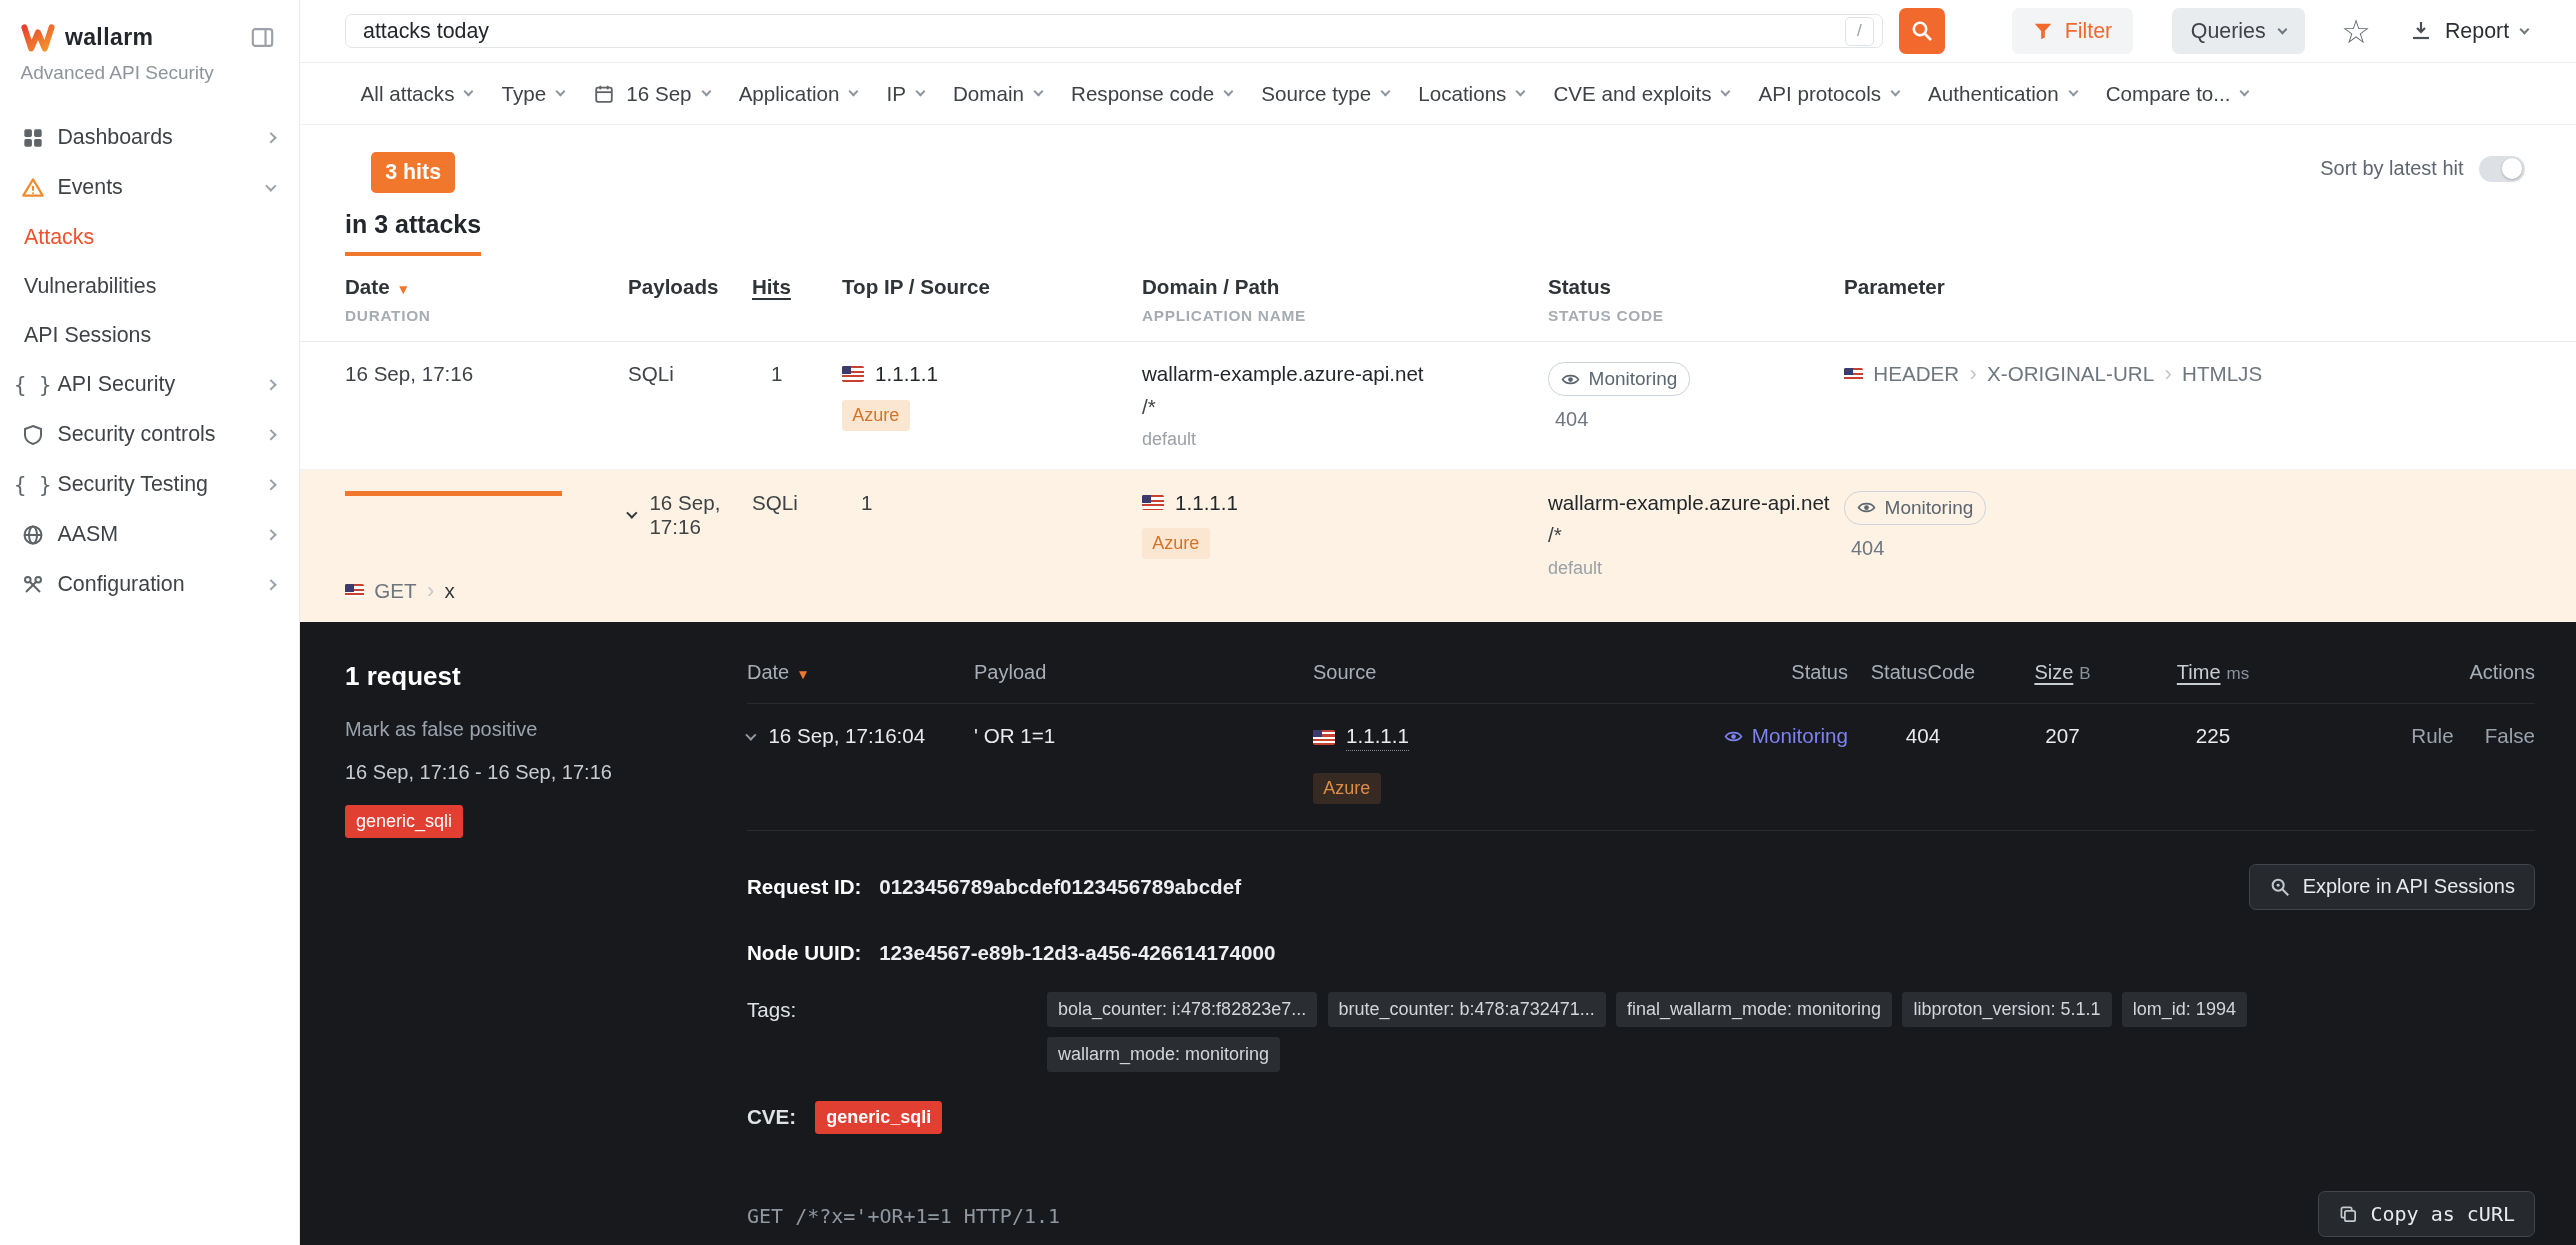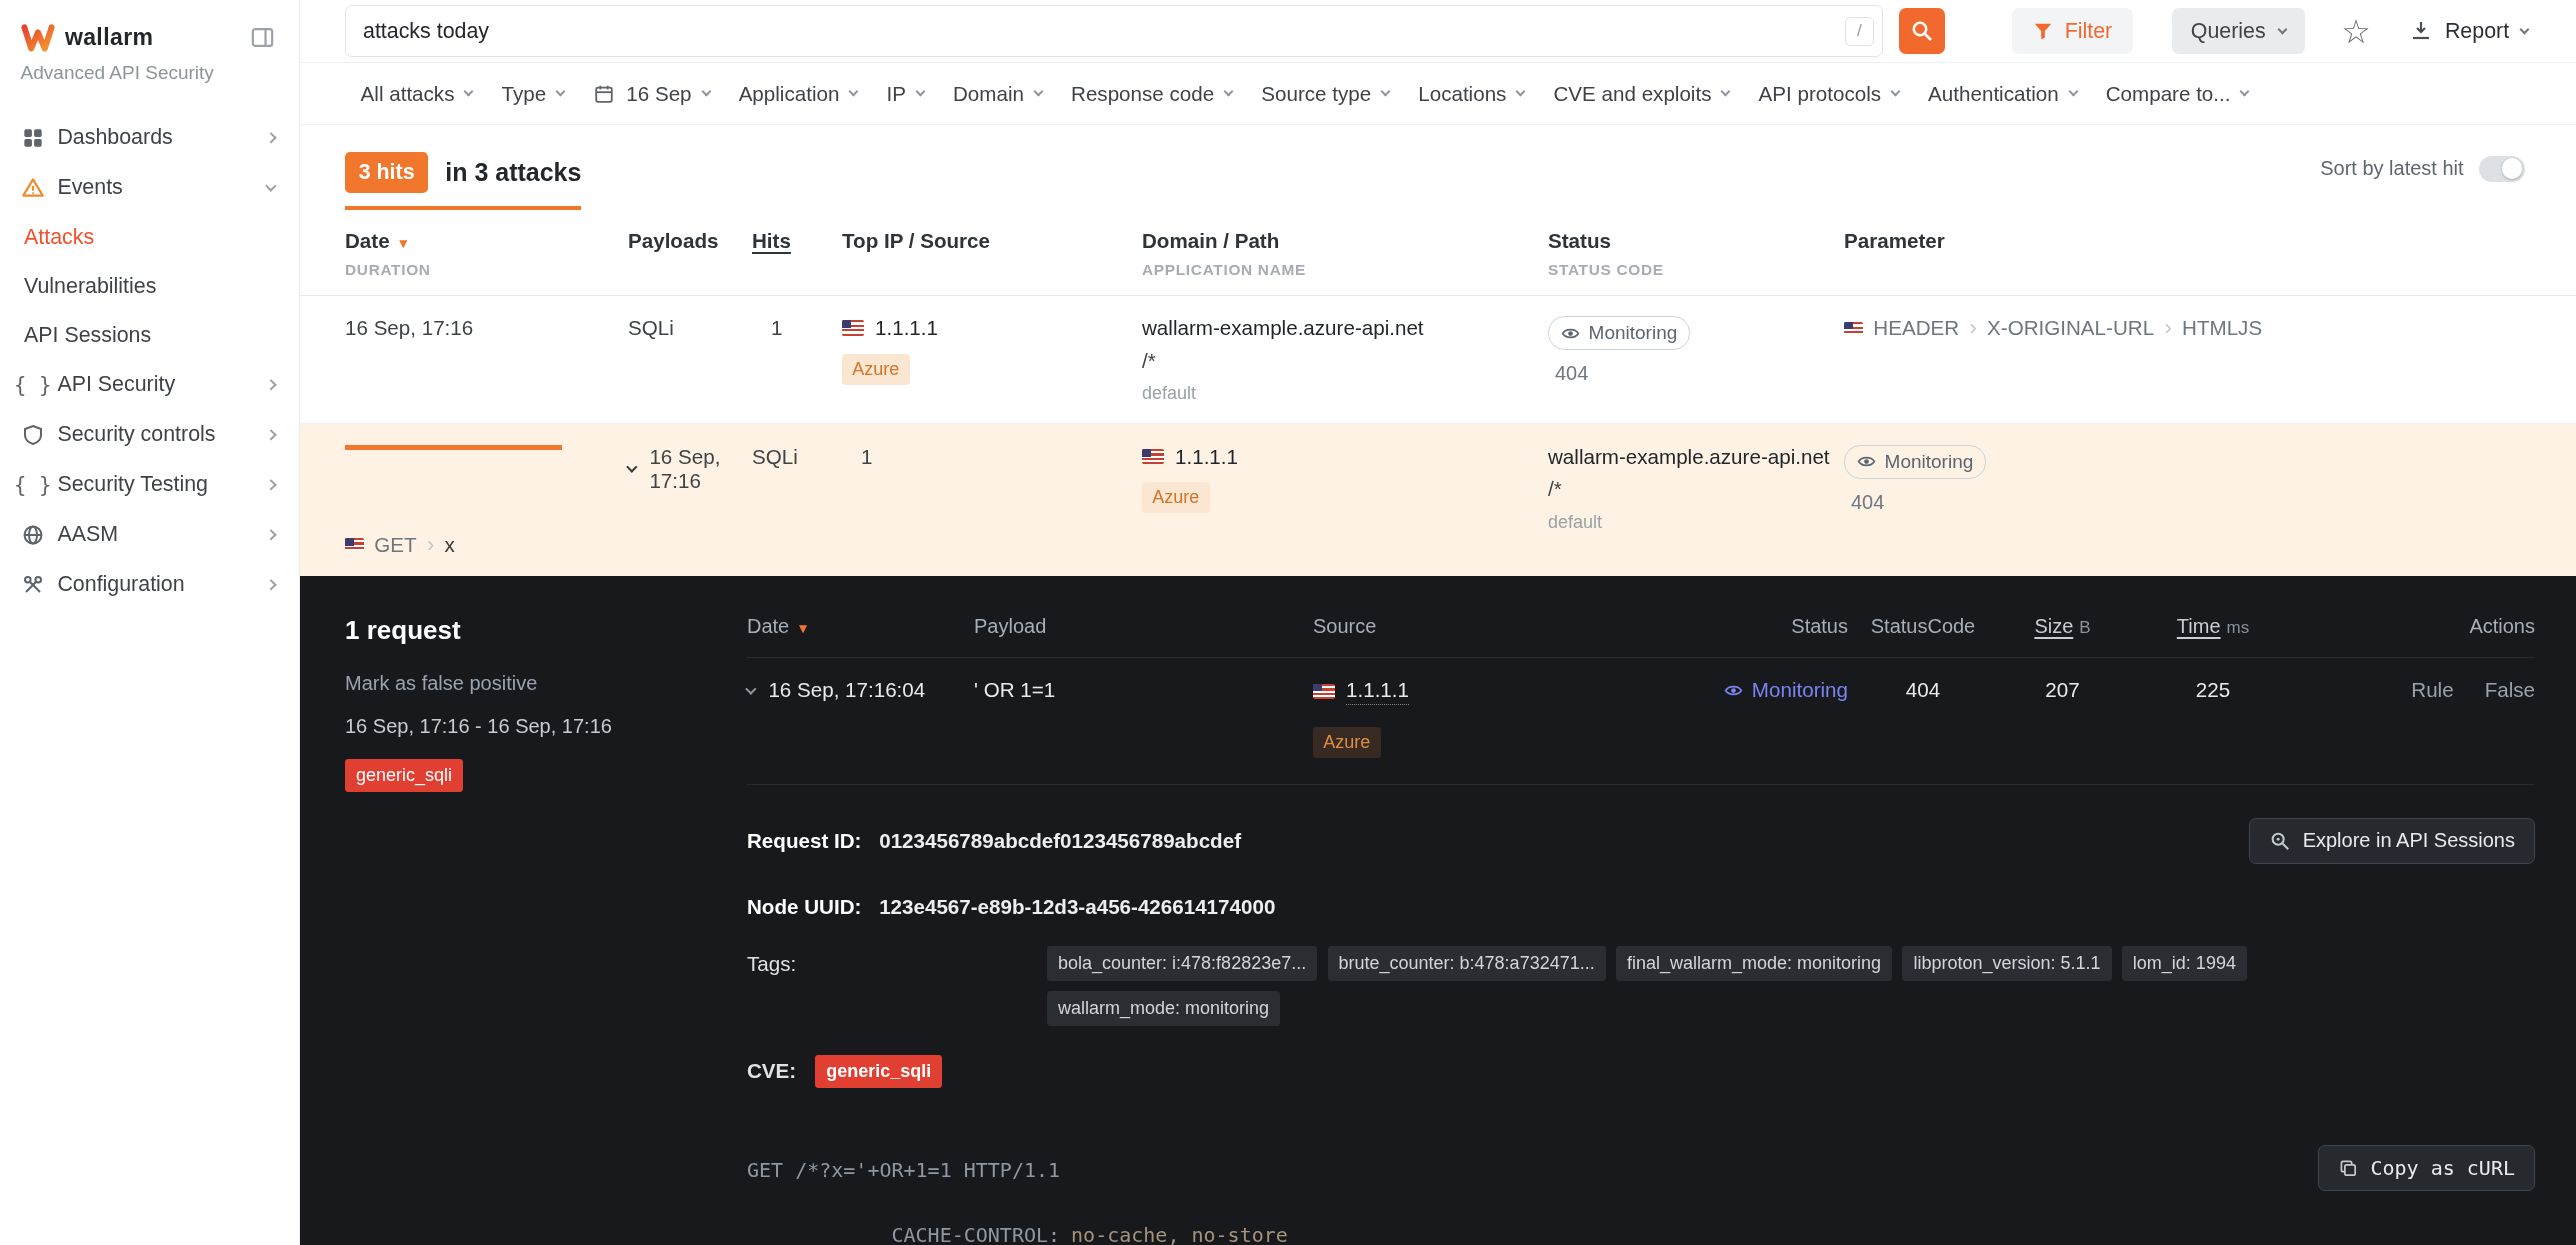--- a/index.html
+++ b/index.html
@@ -23,38 +23,38 @@
   .nav-item { height:50px; display:flex; align-items:center; padding:0 24px 0 19px; font-size:21.4px; color:#3f4347; cursor:pointer; }
   .nav-ico { width:27.4px; display:flex; justify-content:center; margin-right:11px; color:#5f6469; }
   .nav-item .cv { margin-left:auto; color:#9aa1a8; }
   .nav-child { height:49px; display:flex; align-items:center; padding-left:24px; font-size:21.4px; color:#3f4347; cursor:pointer; }
   .nav-child.active { color:#f0512c; }
 
   
   .main { flex:1; display:flex; flex-direction:column; min-width:0; }
 
   .topbar { flex:0 0 63px; display:flex; align-items:center; padding:0 48px 0 45px; border-bottom:0.9px solid #eceef1; }
-  .search-box { flex:1; height:52px; border:0.9px solid #e1e5e8; border-radius:6.9px; display:flex; align-items:center; padding:0 8.6px 0 17px; }
+  .search-box { flex:1; height:34px; border:0.9px solid #e1e5e8; border-radius:6.9px; display:flex; align-items:center; padding:0 8.6px 0 17px; }
   .search-input { flex:1; border:none; outline:none; font:inherit; font-size:21.4px; color:#23272b; background:transparent; }
   .key-hint { width:29px; height:29px; border:0.9px solid #dfe3e6; border-radius:5.1px; display:flex; align-items:center; justify-content:center; color:#9aa1a8; font-size:17px; }
   .search-btn { width:46px; height:46px; background:#f2692e; border-radius:6.9px; color:#fff; display:flex; align-items:center; justify-content:center; margin-left:15.4px; cursor:pointer; }
   .filter-btn { margin-left:67px; height:46px; padding:0 20.6px; background:#f2f4f5; border-radius:6.9px; color:#f2692e; font-size:21.4px; display:flex; align-items:center; gap:10.3px; cursor:pointer; }
   .queries-btn { margin-left:39px; height:46px; padding:0 19px; background:#e9ecee; border-radius:6.9px; color:#3f4347; font-size:21.4px; display:flex; align-items:center; gap:13.7px; cursor:pointer; }
   .queries-btn .cv { color:#6f767d; }
   .star-btn { margin-left:36px; color:#646b72; font-size:33px; line-height:1; cursor:pointer; }
   .report-btn { margin-left:38px; display:flex; align-items:center; gap:12px; font-size:21.4px; color:#2b2f33; cursor:pointer; }
   .report-btn .cv { color:#6f767d; }
 
   .filterbar { flex:0 0 62px; display:flex; align-items:center; padding:0 26px 0 46px; border-bottom:0.9px solid #f0f2f4; }
   .chip { display:flex; align-items:center; gap:11px; padding:8.6px 14.6px; font-size:20.6px; color:#3f4347; white-space:nowrap; cursor:pointer; }
   .chip .cv { color:#8f969d; }
   .chip .cal { color:#5f6469; display:flex; }
 
   .results { flex:0 0 auto; padding:27.4px 51px 0 45px; display:flex; align-items:flex-start; justify-content:space-between; }
-  .hits-tab { display:inline-flex; align-items:center; gap:17px; padding-bottom:13.7px; border-bottom:4.3px solid #f0772c; }
+  .hits-tab { display:inline-flex; align-items:center; gap:17px; padding-bottom:13.7px; border-bottom:4.3px solid #f0772c;flex-direction:column; }
   .hits-badge { background:#f0772c; color:#fff; font-size:21.4px; font-weight:700; padding:7.7px 13.7px; border-radius:5.1px; }
   .hits-text { font-size:25px; font-weight:600; color:#23272b; }
   .sort-wrap { display:flex; align-items:center; gap:15.4px; margin-top:3.4px; }
   .sort-label { font-size:20px; color:#5f6670; }
   .toggle { width:46px; height:26px; border-radius:13px; background:#dde1e5; position:relative; cursor:pointer; }
   .toggle .knob { position:absolute; right:2.6px; top:2.6px; width:20.6px; height:20.6px; border-radius:50%; background:#fff; box-shadow:0 0.9px 2.6px rgba(0,0,0,.25); }
 
   
   .grid7 { display:grid; grid-template-columns:283px 124px 90px 300px 406px 296px 1fr; }
   .atk-head { padding:19px 48px 15.4px 45px; border-bottom:0.9px solid #e8ebee; }

